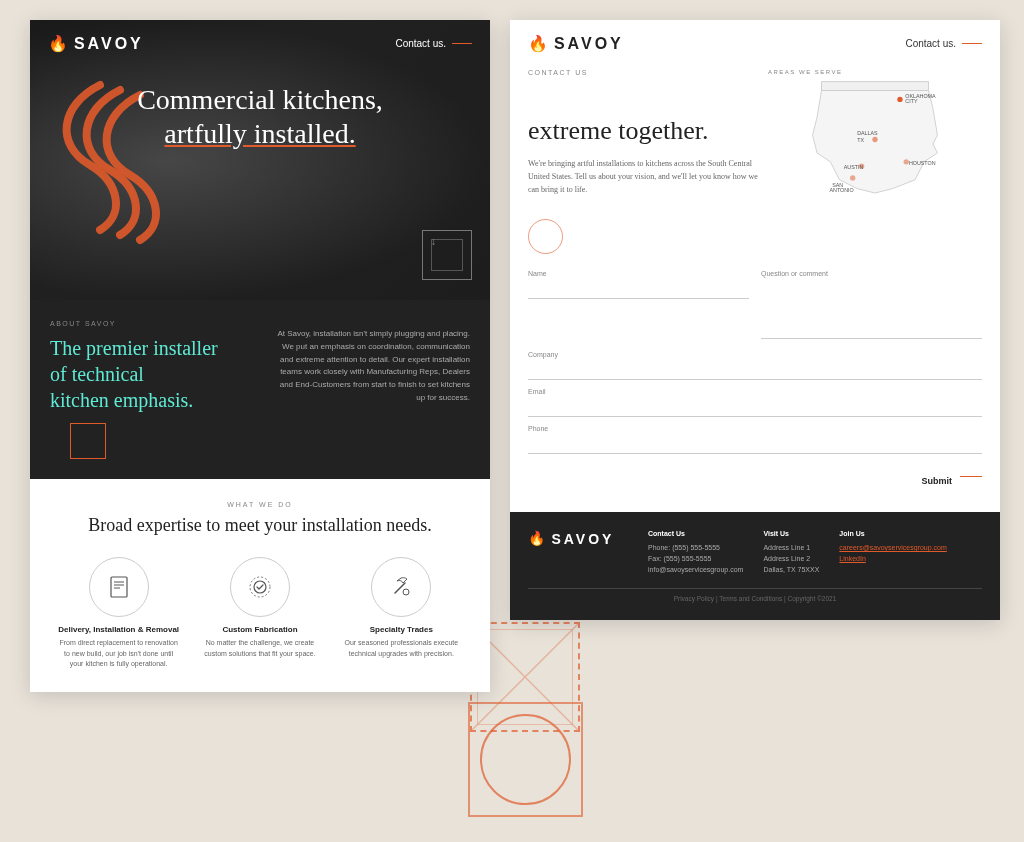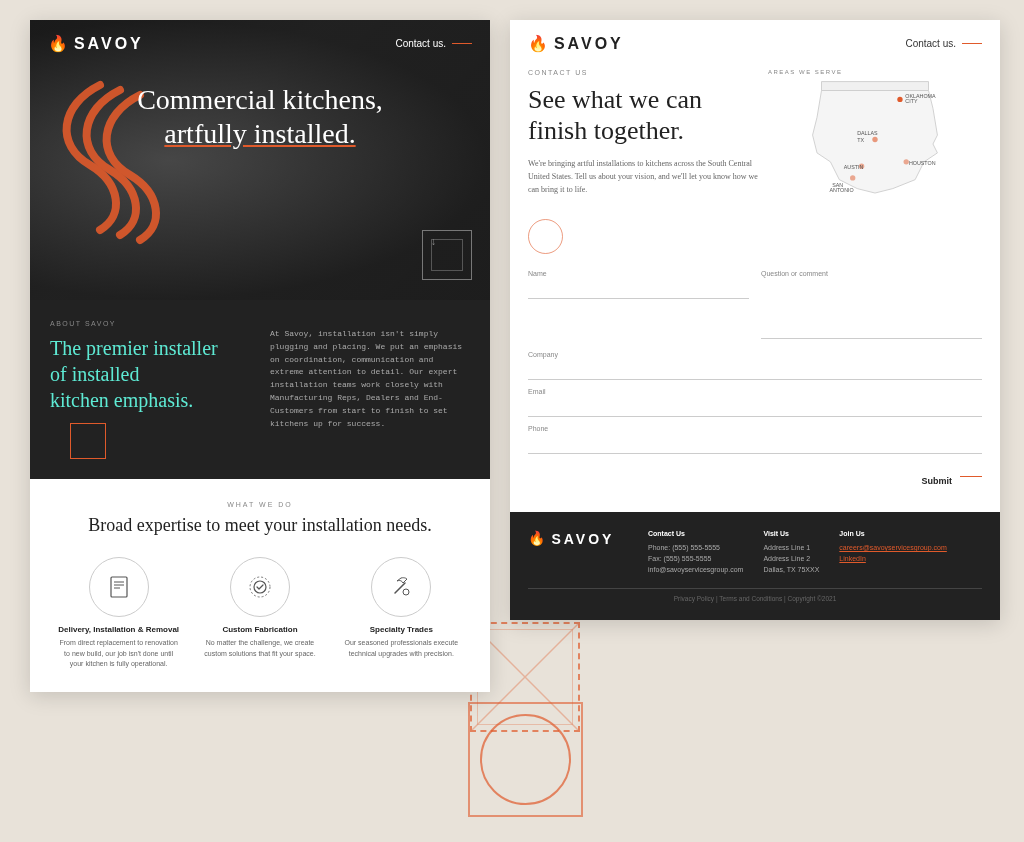--- a/index.html
+++ b/index.html
@@ -195,22 +195,23 @@
       font-weight: 400;
       line-height: 1.3;
     }
     .about-right {
       flex: 1;
       padding-top: 8px;
     }
     .about-body {
       color: #aaa;
       font-size: 8px;
-      font-family: Liberation Mono, monospace;
+      font-family: Liberation Sans, sans-serif;
       line-height: 1.6;
+      text-align: right;
     }
     .about-deco-box {
       width: 36px;
       height: 36px;
       border: 1.5px solid #e05a2b;
       margin: 10px 0 0 20px;
     }
 
     
     .services-section {
@@ -539,21 +540,21 @@
         <div class="hero-deco-square-inner"></div>
         <span class="hero-deco-arrow">↓</span>
       </div>
     </div>
 
     <div class="about-top">
       <div class="about-left">
         <div class="about-label">ABOUT SAVOY</div>
         <div class="about-heading">
           <span>The premier installer</span><br>
-          <span>of installed</span><br>
+          <span>of technical</span><br>
           <span>kitchen emphasis.</span>
         </div>
         <div class="about-deco-box"></div>
       </div>
       <div class="about-right">
         <p class="about-body">At Savoy, installation isn't simply plugging and placing. We put an emphasis on coordination, communication and extreme attention to detail. Our expert installation teams work closely with Manufacturing Reps, Dealers and End-Customers from start to finish to set kitchens up for success.</p>
       </div>
     </div>
 
     <div class="services-section">
@@ -608,22 +609,22 @@
       <div class="right-nav-contact">
         <span>Contact us.</span>
         <span class="right-nav-line"></span>
       </div>
     </div>
 
     <div class="contact-section">
       <div class="contact-left">
         <div class="contact-label">CONTACT US</div>
         <div class="contact-heading">
-          <span>See what we can</span><br>
-          <span>finish together.</span>
+          <br>
+          <span>extreme together.</span>
         </div>
         <p class="contact-body">We're bringing artful installations to kitchens across the South Central United States. Tell us about your vision, and we'll let you know how we can bring it to life.</p>
       </div>
       <div class="map-area">
         <div class="map-label">AREAS WE SERVE</div>
         
         <svg class="map-svg" viewBox="0 0 240 140" fill="none" xmlns="http://www.w3.org/2000/svg">
 
           <path d="M60 10 L180 10 L185 30 L190 60 L185 70 L190 80 L175 90 L165 110 L140 120 L120 125 L100 120 L80 110 L70 90 L55 80 L50 60 L55 40 Z" stroke="#ccc" stroke-width="1" fill="#f5f5f5"></path>
 

